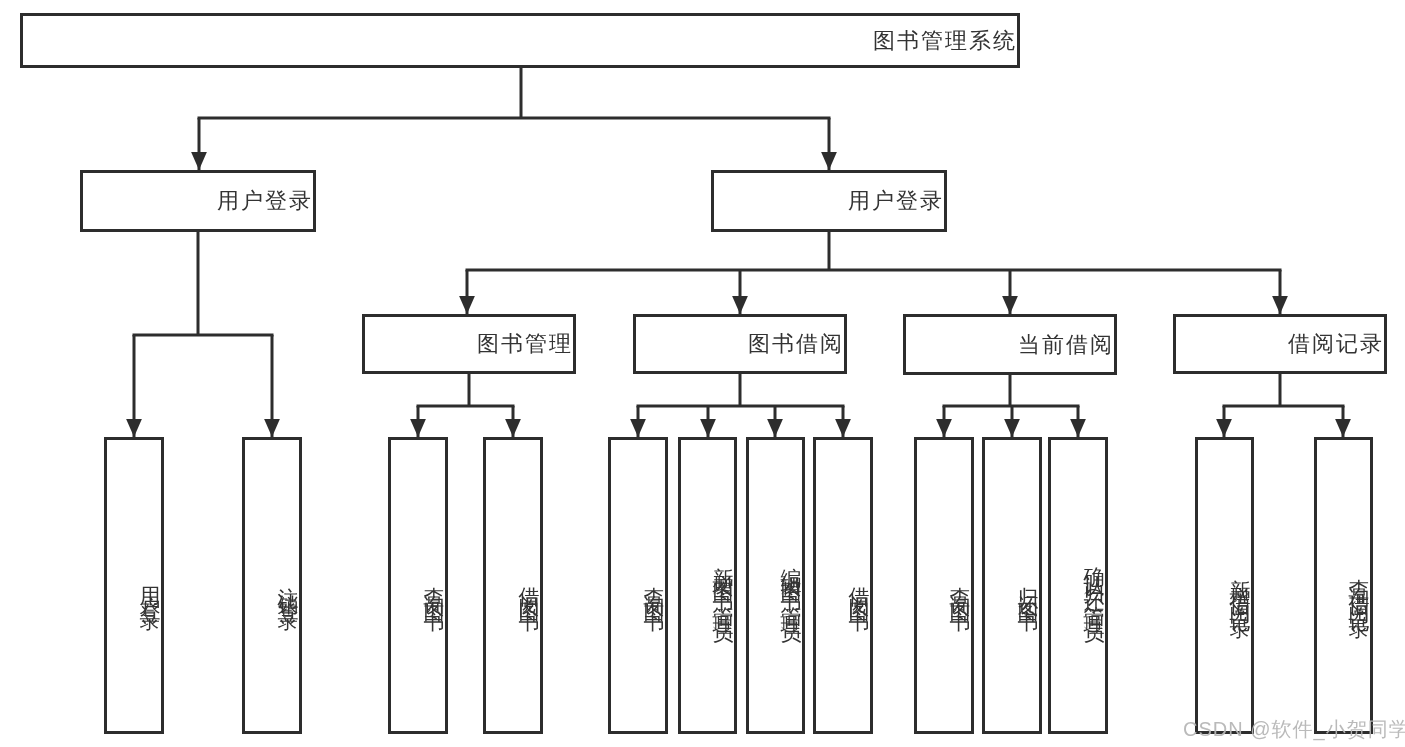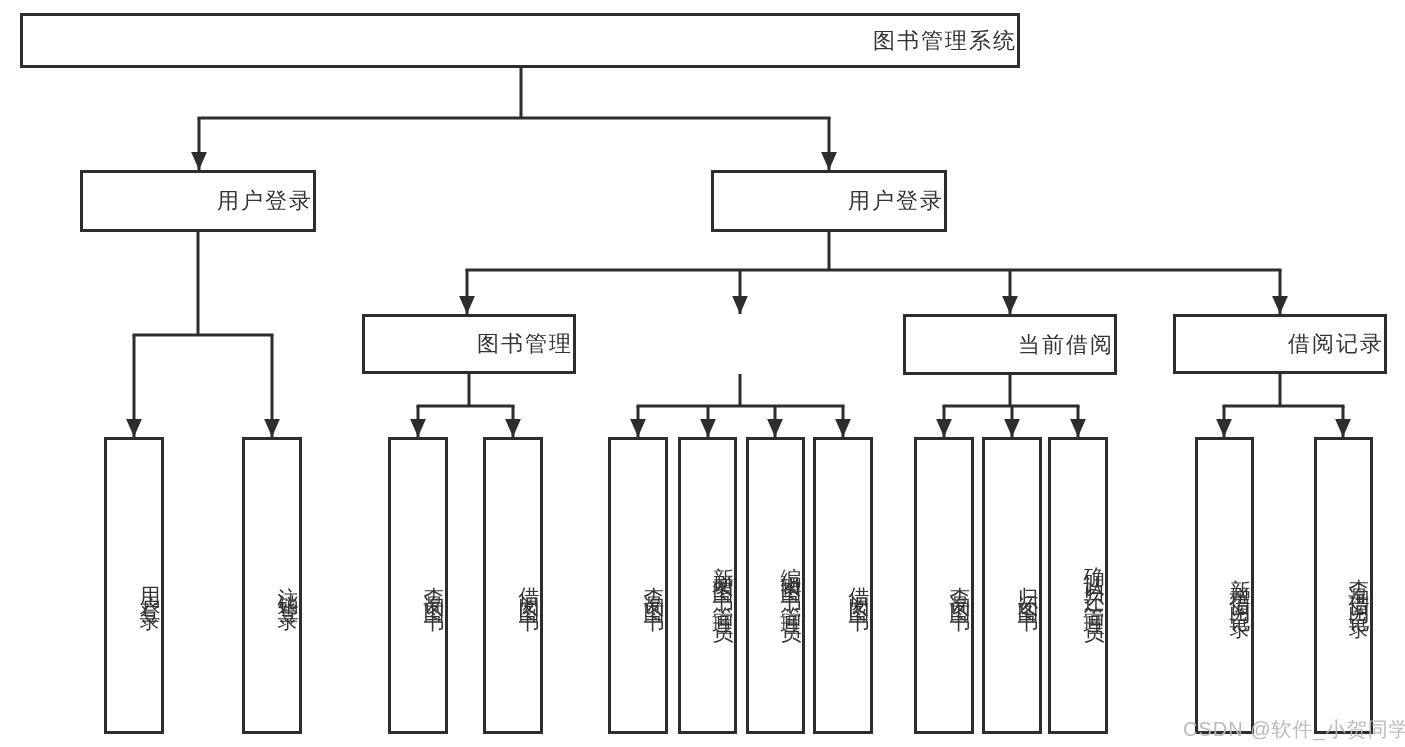--- a/index.html
+++ b/index.html
@@ -93,20 +93,23 @@
   <div class="node" style="left:80px;top:170px;width:236px;height:62px;">
     <span class="lbl">用户登录</span>
   </div>
   <div class="node" style="left:711px;top:170px;width:236px;height:62px;">
     <span class="lbl">用户登录</span>
   </div>
 
   <div class="node" style="left:362px;top:314px;width:214px;height:60px;">
     <span class="lbl">图书管理</span>
   </div>
+  <div class="node" style="left:633px;top:314px;width:214px;height:60px;">
+    <span class="lbl">图书借阅</span>
+  </div>
   <div class="node" style="left:903px;top:314px;width:214px;height:61px;">
     <span class="lbl">当前借阅</span>
   </div>
   <div class="node" style="left:1173px;top:314px;width:214px;height:60px;">
     <span class="lbl">借阅记录</span>
   </div>
 
   <div class="node leaf" style="left:104px;top:437px;width:60px;height:297px;">
     <span class="lbl">用户登录</span>
   </div>

